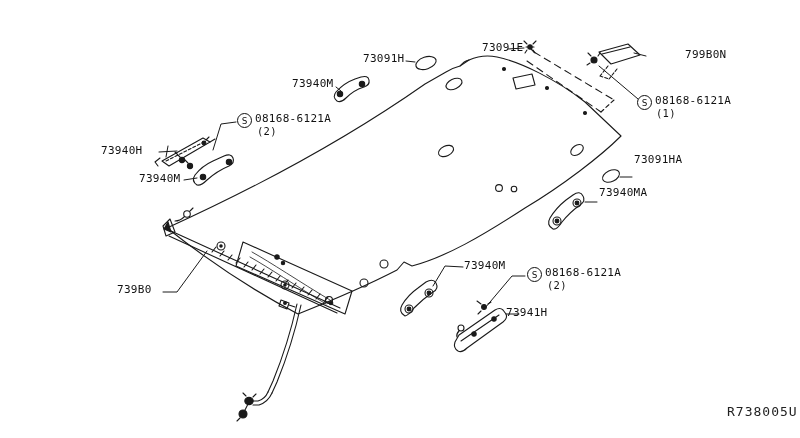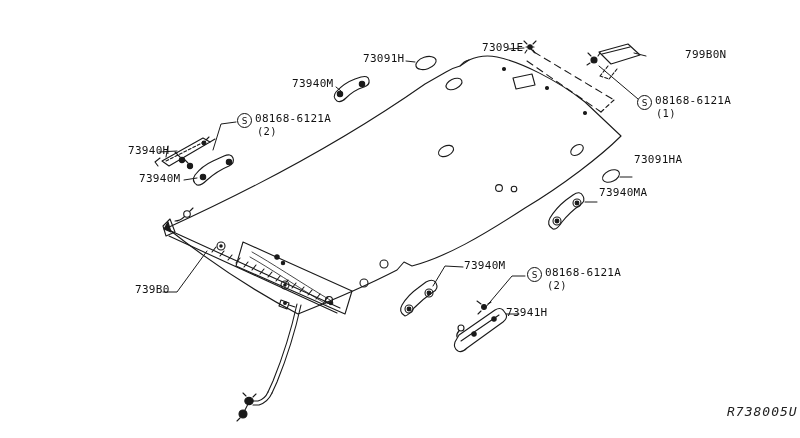--- a/index.html
+++ b/index.html
@@ -14,21 +14,21 @@
     white-space:nowrap;letter-spacing:.3px;cursor:default;
   }
   .qty{font-size:10.5px;}
   .s-circle{
     position:absolute;width:15px;height:15px;box-sizing:border-box;
     border:1.4px solid #111;border-radius:50%;
     display:flex;align-items:center;justify-content:center;
     font-size:9.5px;line-height:9.5px;color:#111;
   }
   .ref{
-    position:absolute;font-size:13px;letter-spacing:1px;color:#222;font-style:italic;
+    position:absolute;font-size:13px;letter-spacing:1px;color:#222;
   }
 </style>
 </head>
 <body>
 
 <div class="stage">
 
   <svg class="art" width="800" height="438" viewBox="0 0 800 438" stroke="#1a1a1a" fill="none" stroke-width="1.1" stroke-linecap="round" stroke-linejoin="round">
 
     <g>
@@ -180,25 +180,25 @@
       <path d="M463,267 L445,266 L433,286"></path>
       <path d="M525,276 L512,276 L485,308"></path>
       <path d="M519,314 L506,314"></path>
     </g>
   </svg>
 
   <div class="lbl" style="left:363px;top:53px">73091H</div>
   <div class="lbl" style="left:482px;top:42px">73091E</div>
   <div class="lbl" style="left:685px;top:49px">799B0N</div>
   <div class="lbl" style="left:292px;top:78px">73940M</div>
-  <div class="lbl" style="left:128px;top:145px">73940H</div>
+  <div class="lbl" style="left:101px;top:145px">73940H</div>
   <div class="lbl" style="left:139px;top:173px">73940M</div>
   <div class="lbl" style="left:634px;top:154px">73091HA</div>
   <div class="lbl" style="left:599px;top:187px">73940MA</div>
-  <div class="lbl" style="left:135px;top:284px">739B0</div>
+  <div class="lbl" style="left:117px;top:284px">739B0</div>
   <div class="lbl" style="left:464px;top:260px">73940M</div>
   <div class="lbl" style="left:506px;top:307px">73941H</div>
 
   <div class="s-circle" style="left:637px;top:95px">S</div>
   <div class="lbl" style="left:655px;top:95px">08168-6121A</div>
   <div class="lbl qty" style="left:656px;top:107px">(1)</div>
 
   <div class="s-circle" style="left:237px;top:113px">S</div>
   <div class="lbl" style="left:255px;top:113px">08168-6121A</div>
   <div class="lbl qty" style="left:257px;top:125px">(2)</div>

